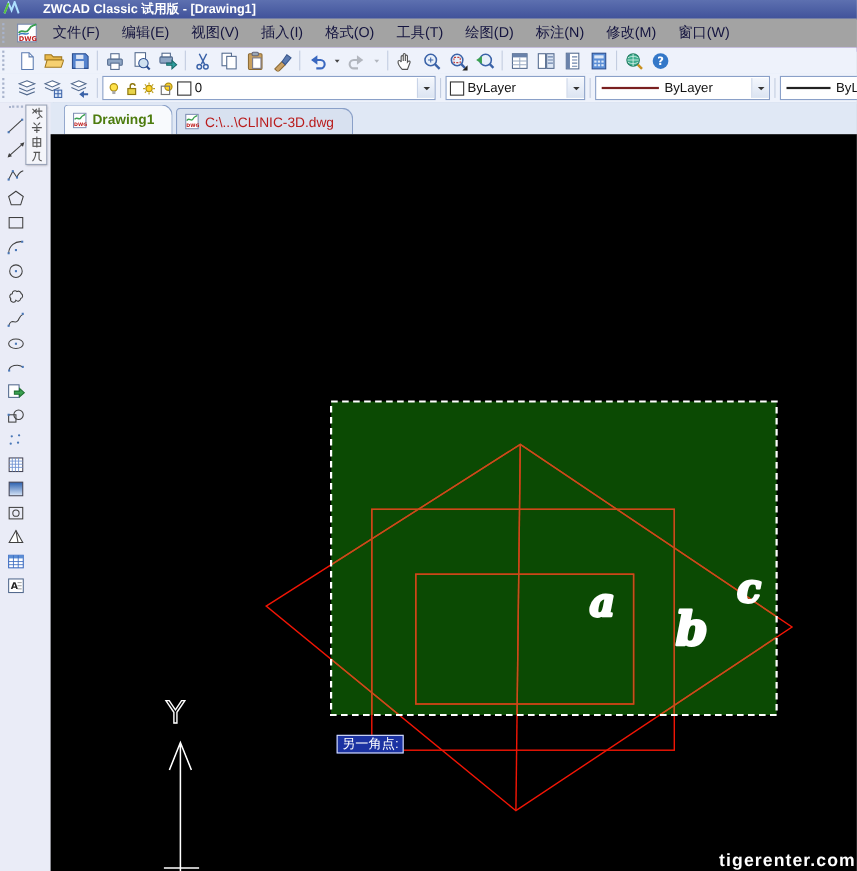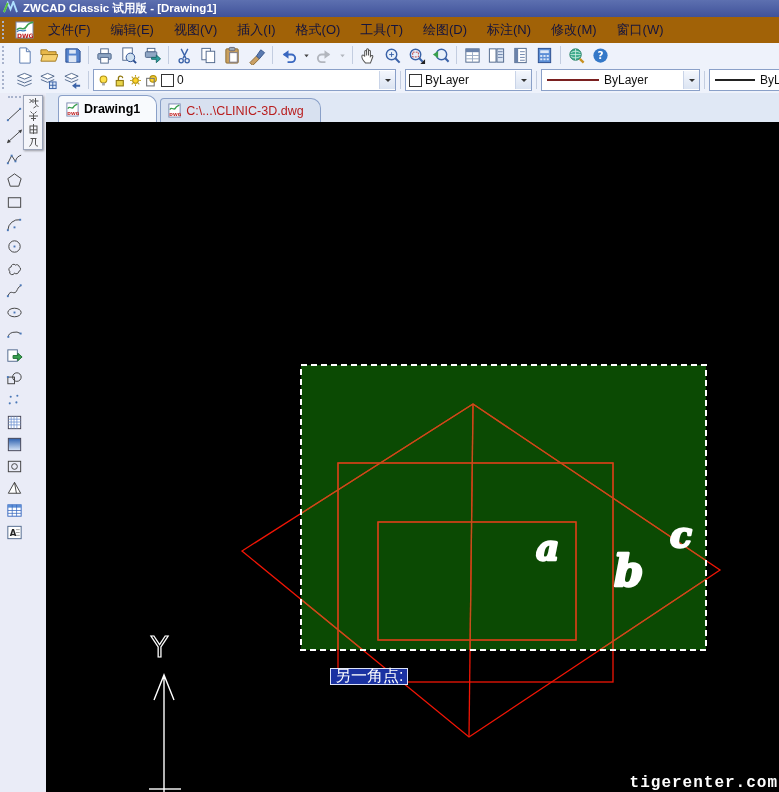--- a/index.html
+++ b/index.html
@@ -3,24 +3,24 @@
 <meta charset="utf-8">
 <style>
   html,body{margin:0;padding:0}
   body{width:779px;height:792px;overflow:hidden;position:relative;background:#000;
        font-family:"Liberation Sans",sans-serif;-webkit-font-smoothing:antialiased}
   #app{position:absolute;inset:0;background:#eef2fb}
 
   
   #titlebar{position:absolute;left:0;top:0;right:0;height:17px;
     background:linear-gradient(#5d70b0,#40529a);color:#fff;display:flex;align-items:center;
-    gap:5px;padding-left:3px;font-size:11.5px;font-weight:bold;
+    gap:21px;padding-left:3px;font-size:11.5px;font-weight:bold;
     border-bottom:1px solid #2e3f7e}
   
-  #menubar{position:absolute;left:0;top:17px;right:0;height:26px;background:#a16207;
+  #menubar{position:absolute;left:0;top:17px;right:0;height:26px;background:#a3a3a3;
     display:flex;align-items:center;font-size:13px;color:#14143f;border-bottom:4px solid #4c1d95}
   .menu-item{padding:4px 10px;cursor:default;white-space:nowrap}
   
   .tbrow{position:absolute;left:0;right:0;display:flex;align-items:center;background:#eef2fb;gap:1px}
   #tb1{top:43px;height:24px;border-bottom:1px solid #e2e8f4}
   #tb2{top:67px;height:26px;border-bottom:1px solid #cdd6e8}
   .tbbtn{width:23px;height:21px;display:flex;align-items:center;justify-content:center;border-radius:2px;flex:0 0 auto}
   .caretbtn{width:11px}
   .sep{width:1px;height:18px;background:#c3cde0;margin:0 3px;flex:0 0 auto}
   .grip{width:4px;height:18px;border-left:2px dotted #a8b3cc;margin:0 4px 0 2px;flex:0 0 auto}
@@ -38,34 +38,34 @@
   
   #lefttb{position:absolute;left:0;top:93px;bottom:0;width:46px;background:#eaecf7;
     border-right:1px solid #c4cbdd;display:flex;flex-direction:column;align-items:flex-start;
     padding:1px 0 0 2px}
   #lefttb .tbbtn{width:24px;height:21px;margin-bottom:1px}
   
   #tabbar{position:absolute;left:46px;right:0;top:93px;height:29px;background:#e0e8f5;
     display:flex;align-items:flex-end;padding-left:12px;gap:3px}
   .tab{height:23px;display:flex;align-items:center;gap:4px;padding:0 16px 0 6px;font-size:12.5px;
     border:1px solid #8aa0c8;border-bottom:none;border-radius:4px 10px 0 0;background:#d8e1f0;color:#b91c1c}
-  .tab.active{background:#f8fafd;font-weight:bold;color:#000000;height:26px}
+  .tab.active{background:#f8fafd;font-weight:bold;color:#4d7c0f;height:26px}
   
   #minitb{position:absolute;left:23px;top:95px;width:18px;height:53px;background:#f4f5fa;
     border:1px solid #9aa3b8;box-shadow:1px 1px 2px rgba(0,0,0,.35);display:flex;flex-direction:column;
     align-items:center;justify-content:space-around;z-index:5}
   
   #canvas{position:absolute;left:46px;top:122px;width:733px;height:670px;background:#000;z-index:1}
   #canvas svg.scene{position:absolute;inset:0}
   .marker{fill:#fff;stroke:#fff;stroke-width:2.4;stroke-linejoin:round;
     font-family:"DejaVu Serif",serif;font-style:italic;font-weight:bold}
-  #tooltip{position:absolute;left:284px;top:546px;background:#1b32a2;border:1px solid #dce2f8;
-    color:#fff;font-size:16px;line-height:14px;padding:0 4px 1px;white-space:nowrap;z-index:3}
+  #tooltip{position:absolute;left:260px;top:546px;background:#1b32a2;border:1px solid #dce2f8;
+    color:#fff;font-size:12px;line-height:14px;padding:0 4px 1px;white-space:nowrap;z-index:3}
   #watermark{position:absolute;right:1px;top:652px;color:#fff;z-index:3;
-    font-family:Liberation Mono, monospace;font-weight:bold;font-size:16px;letter-spacing:1px}
+    font-family:Liberation Sans, sans-serif;font-weight:bold;font-size:16px;letter-spacing:1px}
 </style>
 </head>
 <body>
 
 <div id="app">
 
   <div id="titlebar">
     <span>
       <svg width="15" height="13" viewBox="0 0 16 14">
         <path d="M1 12L5 2l3 7 3-8 4 11" stroke="#aee0ff" stroke-width="2" fill="none"></path>

